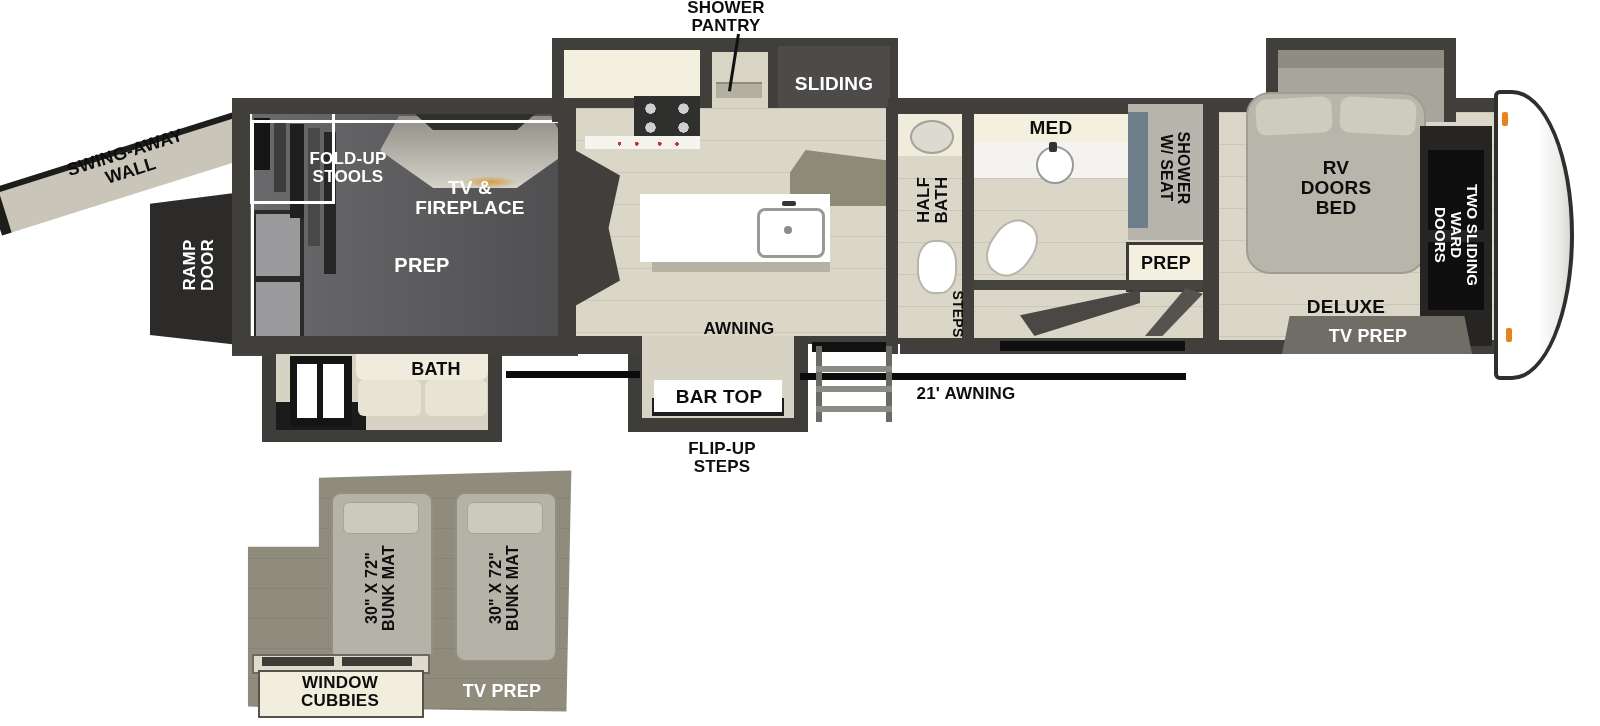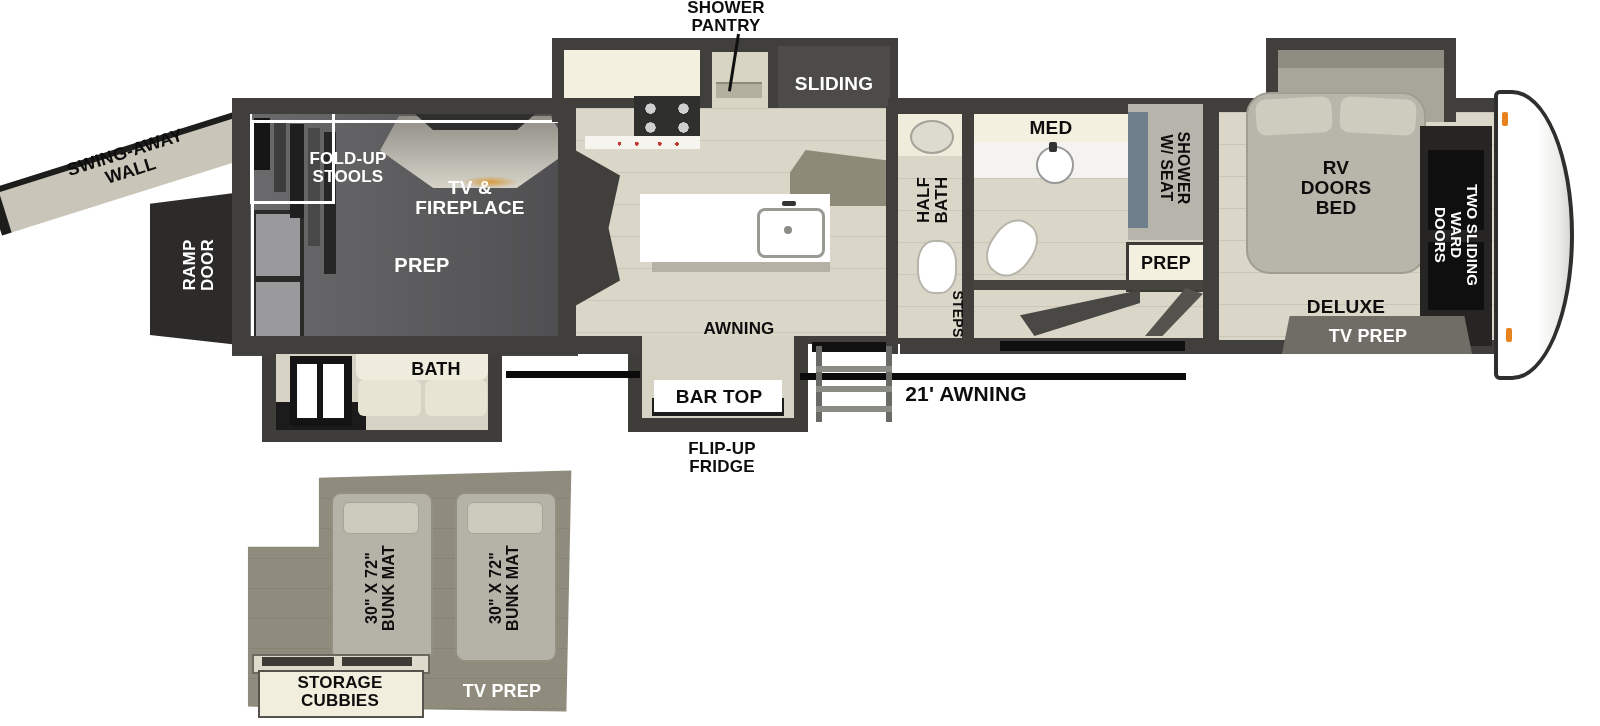--- a/index.html
+++ b/index.html
@@ -102,21 +102,21 @@
 
   <div class="lbl nowrap" style="left:739px;top:329px;font-size:17px;">AWNING</div>
   <div class="abs" style="left:666px;top:336px;width:52px;height:40px;background:#2a2a2a;border-radius:6px;clip-path:polygon(12% 0,88% 0,100% 100%,0 100%);"></div>
   <div class="abs" style="left:744px;top:336px;width:52px;height:40px;background:#2a2a2a;border-radius:6px;clip-path:polygon(12% 0,88% 0,100% 100%,0 100%);"></div>
 
   <div class="abs" style="left:628px;top:336px;width:180px;height:96px;background:#3e3d3a;"></div>
   <div class="abs" style="left:642px;top:336px;width:152px;height:82px;background:#d6d2c4;"></div>
   <div class="abs" style="left:652px;top:398px;width:132px;height:18px;background:#1d1d1c;"></div>
   <div class="abs" style="left:654px;top:380px;width:128px;height:32px;background:#ffffff;"></div>
   <div class="lbl nowrap" style="left:719px;top:397px;font-size:19px;">BAR TOP</div>
-  <div class="lbl" style="left:722px;top:458px;width:95px;font-size:17px;">FLIP-UP FRIDGE</div>
+  <div class="lbl" style="left:722px;top:458px;width:95px;font-size:17px;">FLIP-UP STEPS</div>
 
   <div class="wall" style="left:232px;top:98px;width:344px;height:16px;"></div>
   <div class="wall" style="left:888px;top:98px;width:380px;height:16px;"></div>
   <div class="wall" style="left:1448px;top:98px;width:58px;height:16px;"></div>
   <div class="wall" style="left:232px;top:98px;width:18px;height:256px;"></div>
   <div class="wall" style="left:232px;top:336px;width:346px;height:18px;"></div>
   <div class="wall" style="left:560px;top:336px;width:80px;height:18px;"></div>
   <div class="wall" style="left:808px;top:336px;width:92px;height:8px;"></div>
   <div class="abs" style="left:812px;top:342px;width:86px;height:10px;background:#111;"></div>
   <div class="wall" style="left:900px;top:336px;width:606px;height:18px;"></div>
@@ -173,21 +173,21 @@
   <div class="abs" style="left:1282px;top:316px;width:190px;height:38px;background:#6f6d66;clip-path:polygon(4% 0,96% 0,100% 100%,0 100%);"></div>
   <div class="lbl w nowrap" style="left:1368px;top:337px;font-size:18px;">TV PREP</div>
 
   <div class="abs" style="left:1494px;top:90px;width:72px;height:282px;background:linear-gradient(90deg,#ffffff 55%,#ececea 85%,#d8d8d4 100%);
               border:4px solid #2f2f2d;border-radius:6px 64px 64px 6px / 6px 150px 150px 6px;"></div>
   <div class="abs" style="left:1502px;top:112px;width:6px;height:14px;background:#e8821e;border-radius:2px;"></div>
   <div class="abs" style="left:1506px;top:328px;width:6px;height:14px;background:#e8821e;border-radius:2px;"></div>
 
   <div class="abs" style="left:506px;top:371px;width:134px;height:7px;background:#0b0b0b;"></div>
   <div class="abs" style="left:800px;top:373px;width:386px;height:7px;background:#0b0b0b;"></div>
-  <div class="lbl nowrap" style="left:966px;top:394px;font-size:21px;">21' AWNING</div>
+  <div class="lbl nowrap" style="left:966px;top:394px;font-size:17px;">21' AWNING</div>
 
   <div class="abs" style="left:816px;top:346px;width:6px;height:76px;background:#6a6a66;"></div>
   <div class="abs" style="left:886px;top:346px;width:6px;height:76px;background:#6a6a66;"></div>
   <div class="abs" style="left:816px;top:366px;width:76px;height:6px;background:#8b8b85;"></div>
   <div class="abs" style="left:816px;top:386px;width:76px;height:6px;background:#8b8b85;"></div>
   <div class="abs" style="left:816px;top:406px;width:76px;height:6px;background:#8b8b85;"></div>
 
   <div class="abs" style="left:243px;top:468px;width:330px;height:246px;background:#8f8c7d;
               background-image:repeating-linear-gradient(180deg, rgba(60,58,50,.10) 0 1px, transparent 1px 30px);
               clip-path:polygon(23% 4%,99.5% 1%,98% 99%,1.5% 97%,1.5% 32%,23% 32%);
@@ -197,16 +197,16 @@
   <div class="abs" style="left:343px;top:502px;width:74px;height:30px;background:#ccc9bd;border:1px solid #a7a496;border-radius:6px;"></div>
   <div class="lbl" style="left:381px;top:588px;width:120px;font-size:16px;transform:translate(-50%,-50%) rotate(-90deg);">30" X 72" BUNK MAT</div>
   <div class="abs" style="left:455px;top:492px;width:98px;height:166px;background:#b5b2a7;border:2px solid #93907f;border-radius:10px;"></div>
   <div class="abs" style="left:467px;top:502px;width:74px;height:30px;background:#ccc9bd;border:1px solid #a7a496;border-radius:6px;"></div>
   <div class="lbl" style="left:505px;top:588px;width:120px;font-size:16px;transform:translate(-50%,-50%) rotate(-90deg);">30" X 72" BUNK MAT</div>
 
   <div class="abs" style="left:252px;top:654px;width:174px;height:16px;background:#dedacc;border:2px solid #6b6960;"></div>
   <div class="abs" style="left:262px;top:657px;width:72px;height:9px;background:#3c3b35;"></div>
   <div class="abs" style="left:342px;top:657px;width:70px;height:9px;background:#3c3b35;"></div>
   <div class="abs" style="left:258px;top:670px;width:162px;height:44px;background:#f2eedd;border:2px solid #55534c;"></div>
-  <div class="lbl" style="left:340px;top:692px;width:110px;font-size:17px;">STORAGE CUBBIES</div>
+  <div class="lbl" style="left:340px;top:692px;width:110px;font-size:17px;">WINDOW CUBBIES</div>
   <div class="lbl w nowrap" style="left:502px;top:692px;font-size:18px;">TV PREP</div>
 
 </div>
 
 </body></html>

